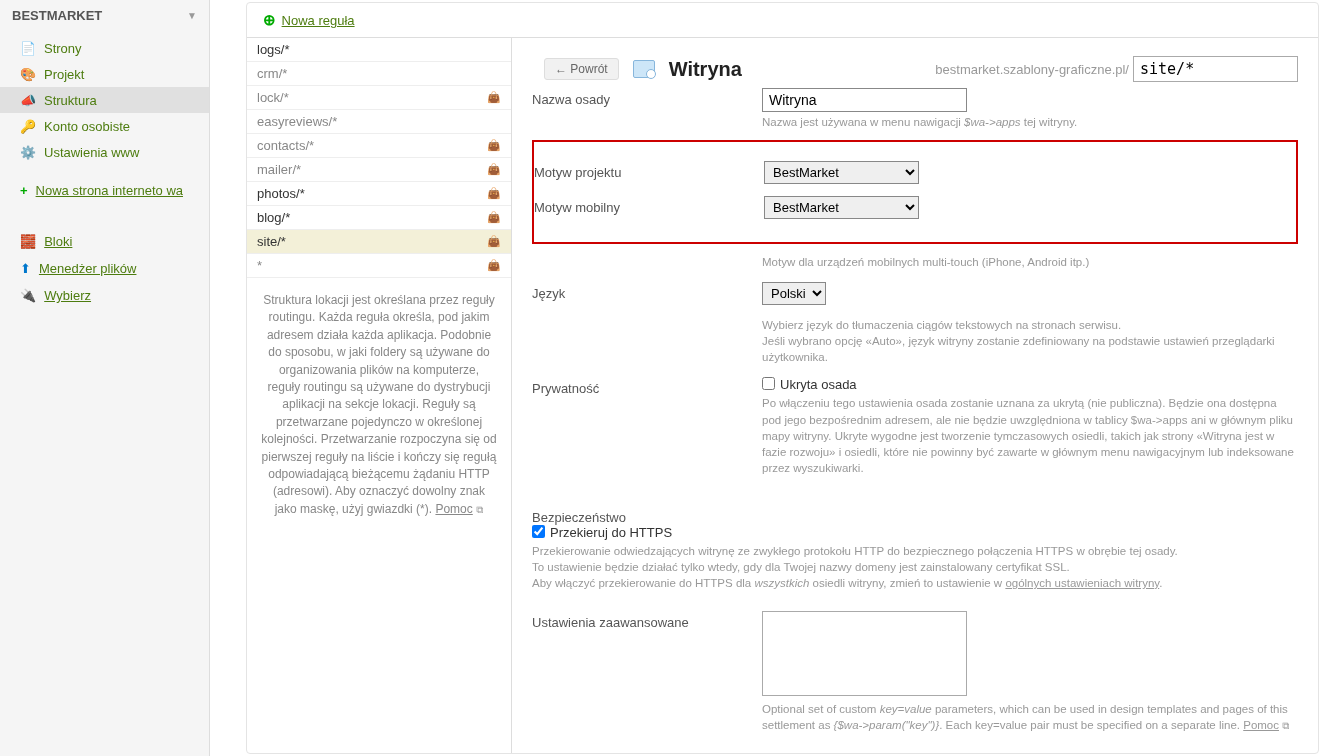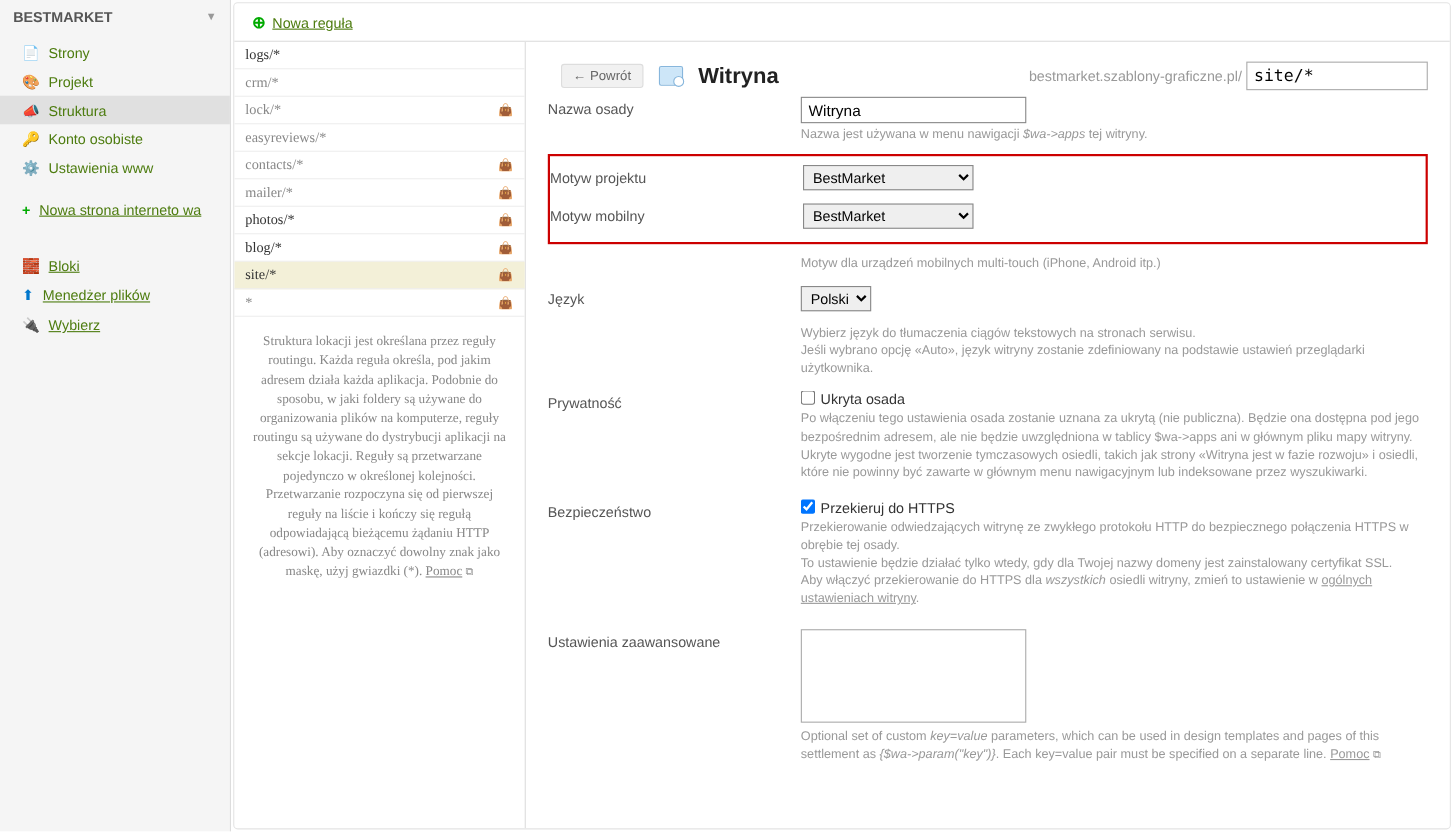--- a/index.html
+++ b/index.html
@@ -1,19 +1,19 @@
 <!DOCTYPE html>
 <html><head>
 <meta charset="utf-8">
 <style>
 * { box-sizing: border-box; margin: 0; padding: 0; }
 body { font-family: Arial, Helvetica, sans-serif; font-size: 13px; color: #333; background: #fff; }
 a { color: #4d7c0f; cursor: pointer; }
 
-.app { display: flex; width: 1321px; height: 756px; }
+.app { display: flex; width: 1321px; height: 756px; gap: 34px; }
 
 
 .sidebar { width: 210px; background: #f5f5f5; border-right: 1px solid #ddd; padding: 0; }
 .sidebar-header { padding: 8px 12px; font-weight: bold; color: #555; font-size: 13px; display: flex; justify-content: space-between; align-items: center; }
 .sidebar-header .caret { color: #999; font-size: 10px; }
 .sidebar-nav { list-style: none; padding: 4px 0 12px 0; }
 .sidebar-nav li { padding: 5px 12px 5px 20px; display: flex; align-items: center; gap: 8px; cursor: pointer; }
 .sidebar-nav li.active { background: #e0e0e0; }
 .sidebar-nav li a { text-decoration: none; }
 .sidebar-nav .icon { width: 16px; height: 16px; display: inline-flex; align-items: center; justify-content: center; font-size: 13px; }
@@ -24,21 +24,21 @@
 
 .main { flex: 1; display: flex; flex-direction: column; background: #fff; border: 1px solid #e4e4e4; margin: 2px; border-radius: 4px; }
 .main-header { padding: 10px 16px; border-bottom: 1px solid #ddd; }
 .main-header h1 { font-size: 18px; font-weight: bold; color: #222; }
 .main-subheader { padding: 8px 16px; border-bottom: 1px solid #ddd; display: flex; align-items: center; gap: 6px; }
 .main-subheader .plus-icon { color: #0a0; font-weight: bold; font-size: 15px; }
 .main-subheader a { text-decoration: underline; }
 
 
 .content { display: flex; flex: 1; overflow: hidden; }
-.rules-col { width: 265px; border-right: 1px solid #ddd; display: flex; flex-direction: column; font-family: Liberation Serif, serif; }
+.rules-col { width: 265px; border-right: 1px solid #ddd; display: flex; flex-direction: column; }
 .rules-list { list-style: none; }
 .rules-list li { padding: 4px 10px; border-bottom: 1px solid #eee; display: flex; justify-content: space-between; align-items: center; cursor: pointer; color: #888; font-size: 13px; }
 .rules-list li.dark { color: #333; }
 .rules-list li.selected { background: #f3f0d8; color: #333; }
 .rules-list .cart-icon { color: #c9a968; font-size: 11px; }
 .rules-note { padding: 14px 14px; color: #888; font-size: 12px; text-align: center; line-height: 1.45; }
 .rules-note a { text-decoration: underline; color: #888; }
 
 
 .detail { flex: 1; padding: 18px 20px 12px 20px; overflow: auto; }
@@ -49,21 +49,21 @@
 .detail-url input { font-size: 15px; padding: 3px 6px; width: 165px; border: 1px solid #aaa; font-family: monospace; }
 
 .form-row { display: flex; align-items: flex-start; margin-bottom: 4px; padding: 4px 0; }
 .form-label { width: 230px; color: #555; font-size: 13px; padding-top: 4px; }
 .form-field { flex: 1; }
 .form-field input[type="text"] { padding: 3px 6px; border: 1px solid #888; font-size: 14px; width: 205px; }
 .form-field select { padding: 2px 4px; border: 1px solid #888; font-size: 13px; width: 155px; background: #efefef; }
 .form-hint { color: #999; font-size: 11.5px; line-height: 1.4; margin-top: 2px; }
 .form-hint i { font-style: italic; text-align: center; }
 
-.highlight-box { border: 2px solid #c00; padding: 4px 0; margin: 6px 0 10px 0; }
+.highlight-box { border: 2px solid #c00; padding: 15px 0; margin: 6px 0 10px 0; }
 
 .checkbox-row { display: flex; align-items: flex-start; gap: 5px; margin-bottom: 3px; }
 .checkbox-row label { color: #333; font-size: 13px; }
 textarea { width: 205px; height: 85px; border: 1px solid #aaa; font-family: inherit; font-size: 13px; padding: 4px; resize: none; }
 
 .ext-icon { font-size: 10px; color: #999; }
 .site-icon { width: 22px; height: 18px; background: linear-gradient(#cde6f8, #cde6f8); border: 1px solid #87b6dc; border-radius: 2px; display: inline-block; position: relative; }
 .site-icon::after { content: ""; position: absolute; right: -2px; bottom: -2px; width: 8px; height: 8px; background: #fff; border: 1px solid #87b6dc; border-radius: 50%; }
 </style>
 </head>
@@ -236,21 +236,21 @@
           <div class="form-label">Prywatność</div>
           <div class="form-field">
             <div class="checkbox-row">
               <input type="checkbox" style="">
               <label>Ukryta osada</label>
             </div>
             <div class="form-hint">Po włączeniu tego ustawienia osada zostanie uznana za ukrytą (nie publiczna). Będzie ona dostępna pod jego bezpośrednim adresem, ale nie będzie uwzględniona w tablicy $wa-&gt;apps ani w głównym pliku mapy witryny. Ukryte wygodne jest tworzenie tymczasowych osiedli, takich jak strony «Witryna jest w fazie rozwoju» i osiedli, które nie powinny być zawarte w głównym menu nawigacyjnym lub indeksowane przez wyszukiwarki.</div>
           </div>
         </div>
 
-        <div class="form-row" style="margin-top:8px;">
+        <div class="form-row" style="margin-top:22px;flex-direction:column;">
           <div class="form-label">Bezpieczeństwo</div>
           <div class="form-field">
             <div class="checkbox-row">
               <input type="checkbox" checked="" style="">
               <label>Przekieruj do HTTPS</label>
             </div>
             <div class="form-hint">
               <span>Przekierowanie odwiedzających witrynę ze zwykłego protokołu HTTP do bezpiecznego połączenia HTTPS w obrębie tej osady.</span><br>
               <span>To ustawienie będzie działać tylko wtedy, gdy dla Twojej nazwy domeny jest zainstalowany certyfikat SSL.</span><br>
               <span>Aby włączyć przekierowanie do HTTPS dla </span><i>wszystkich</i><span> osiedli witryny, zmień to ustawienie w </span>

